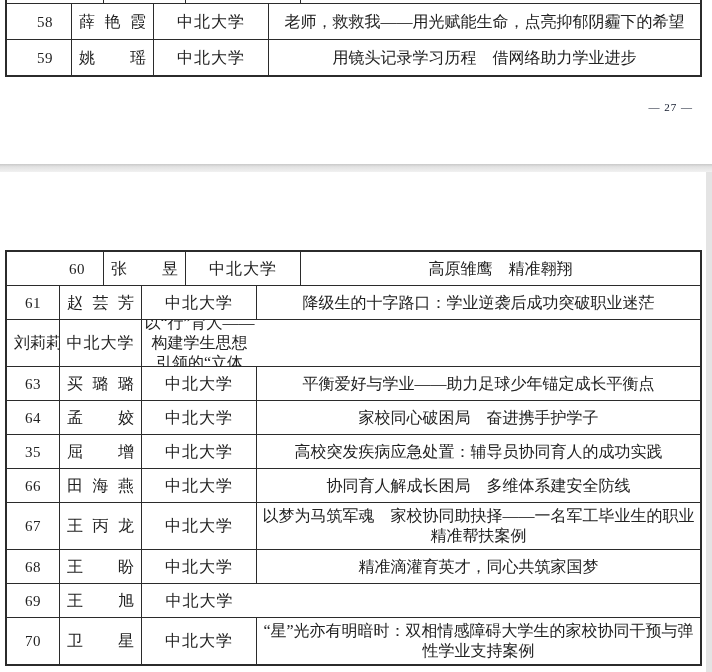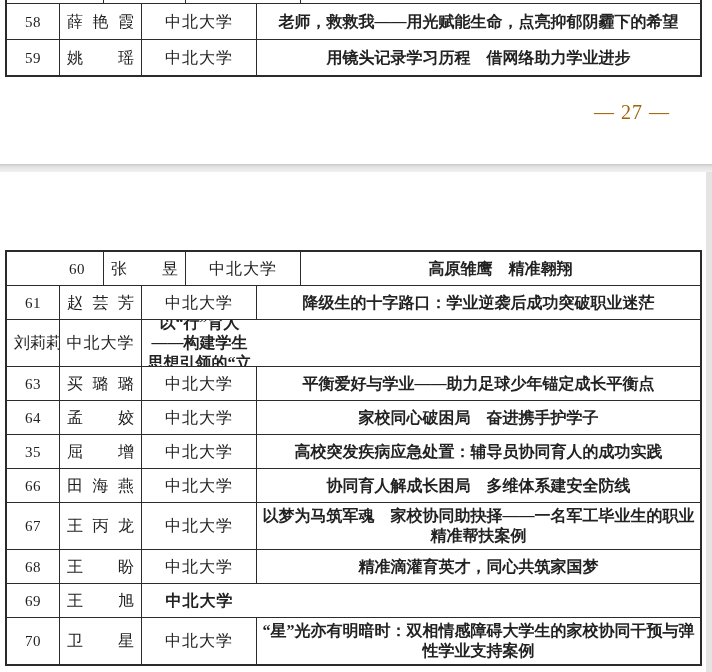--- a/index.html
+++ b/index.html
@@ -14,39 +14,39 @@
     margin-left:5px;width:697px;box-sizing:border-box;
     border:2px solid #2b2b2b;background:#fff;
   }
   .doc-table.cut-top{border-top:none;}
   .row{
     display:grid;grid-template-columns:53px 82px 115px 1fr;
     border-top:1px solid #2b2b2b;
   }
   .row:first-child{border-top:none;padding-left:44px;}
   .row.sliver{height:3px;}
-  .r-top{height:35px;}
+  .r-top{height:35px;padding-left:12px;}
   .r1{height:33px;}
   .r2{height:46px;}
   .cell{
     display:flex;align-items:center;justify-content:center;
     border-right:1px solid #2b2b2b;
     font-size:16px;line-height:20px;
     overflow:hidden;
   }
-  .cell:last-child{border-right:none;font-weight:bold;}
+  .cell:last-child{border-right:none;}
   .cell.no{font-size:15px;letter-spacing:0.5px;}
   .cell.name{justify-content:space-between;padding:0 7px;}
   .cell.univ{letter-spacing:1px;font-family:Liberation Serif, serif;}
   .cell.title{text-align:center;padding:0 2px;}
   
   .page-top{position:relative;height:164px;}
   .page-number{
-    position:absolute;top:101px;right:42px;
-    font-size:20px;color:#a16207;letter-spacing:1px;
+    position:absolute;top:101px;right:19px;
+    font-size:11px;color:#0f172a;letter-spacing:1px;
   }
   .page-separator{
     height:8px;width:712px;
     background:linear-gradient(#c9c9c9,#e2e2e2 35%,#f1f1f1);
   }
   .page-bottom{position:relative;padding-top:78px;}
   .right-edge-strip{
     position:absolute;left:706px;top:172px;width:6px;height:500px;
     background:#e4e4e4;
   }

